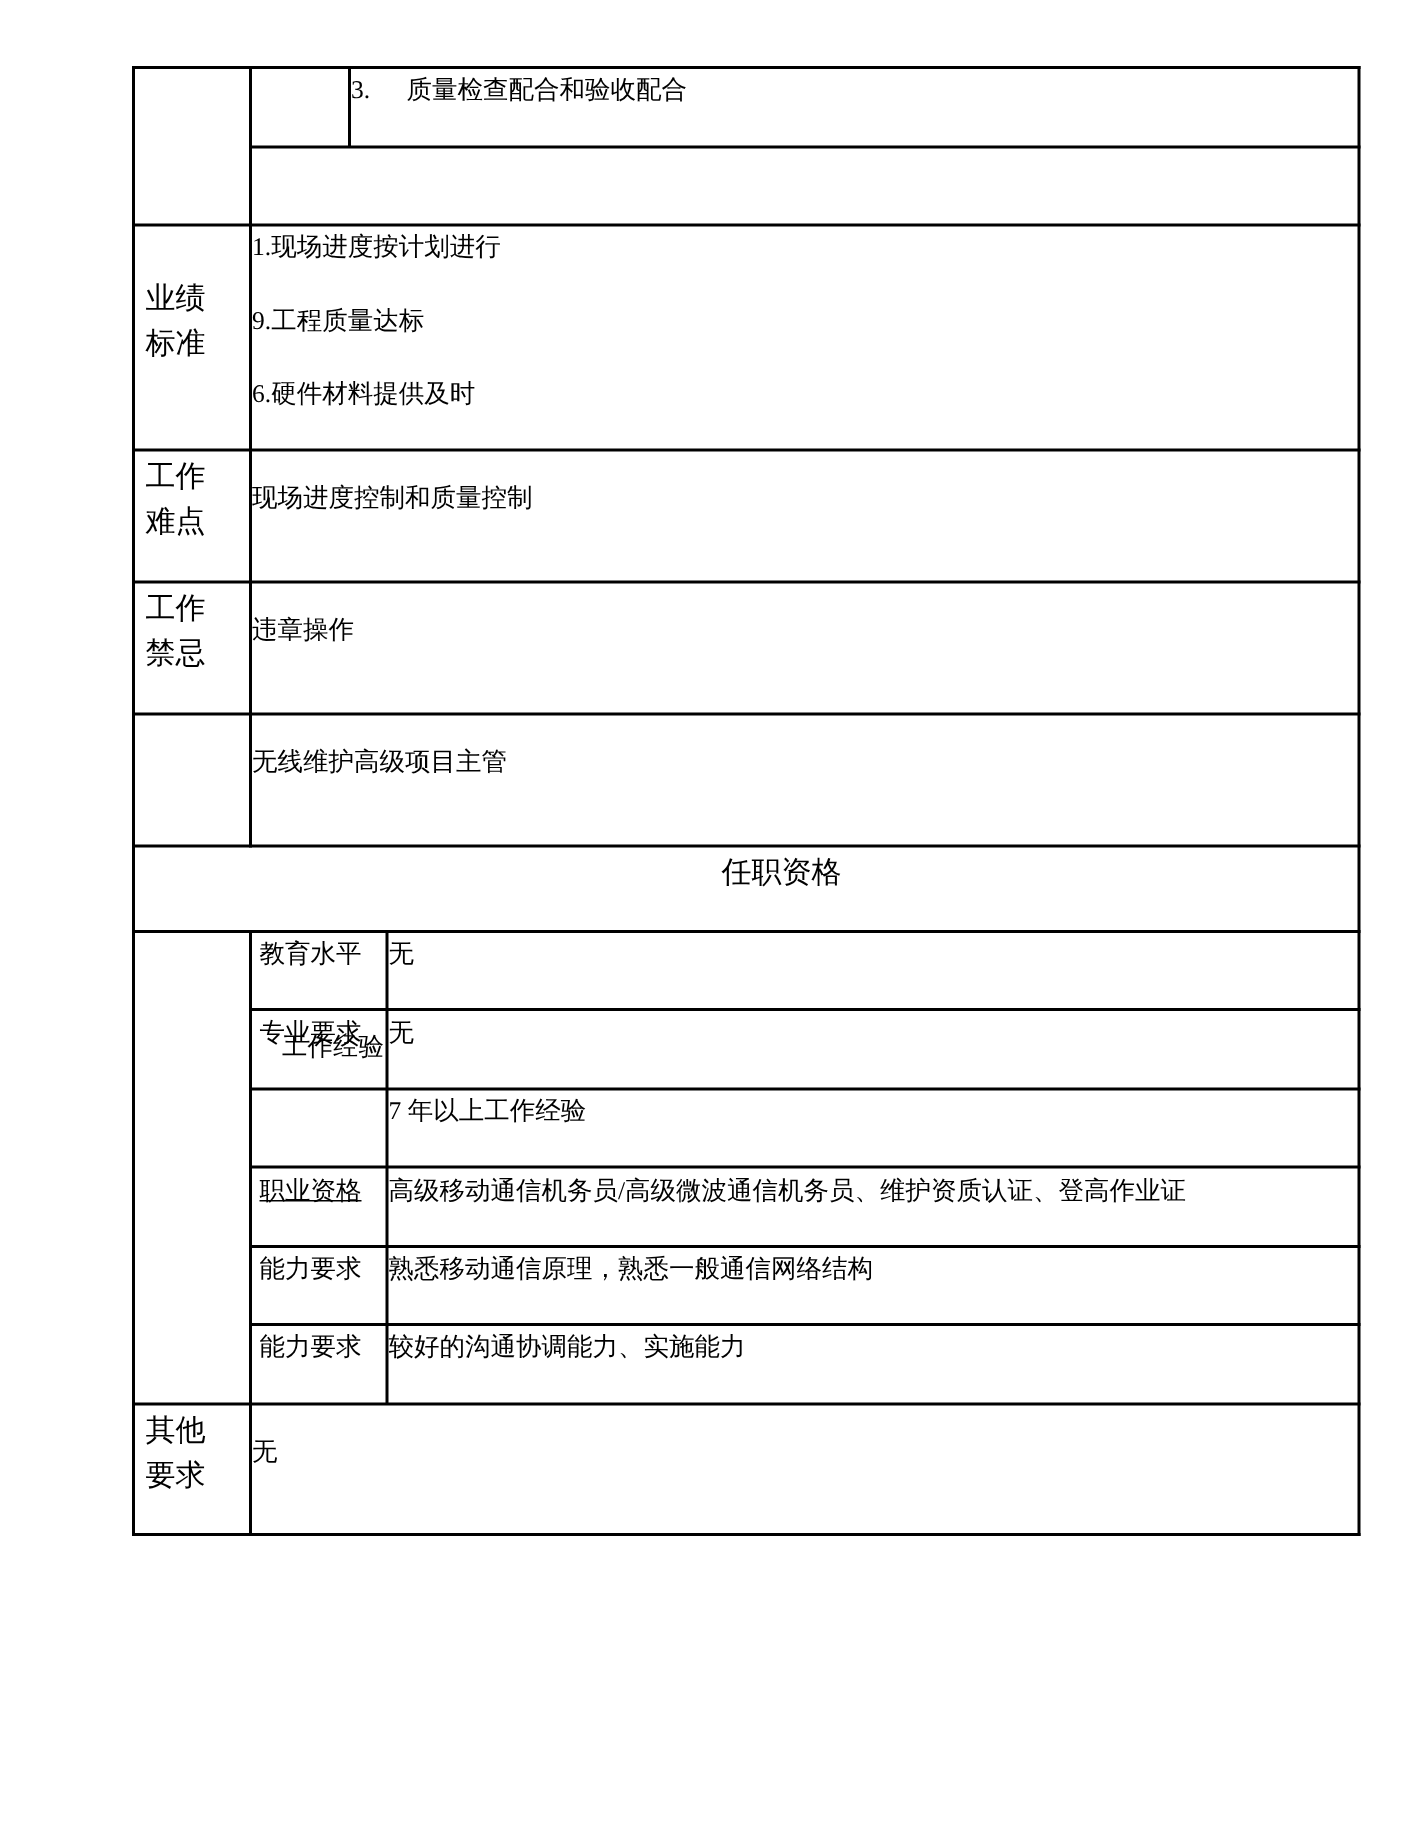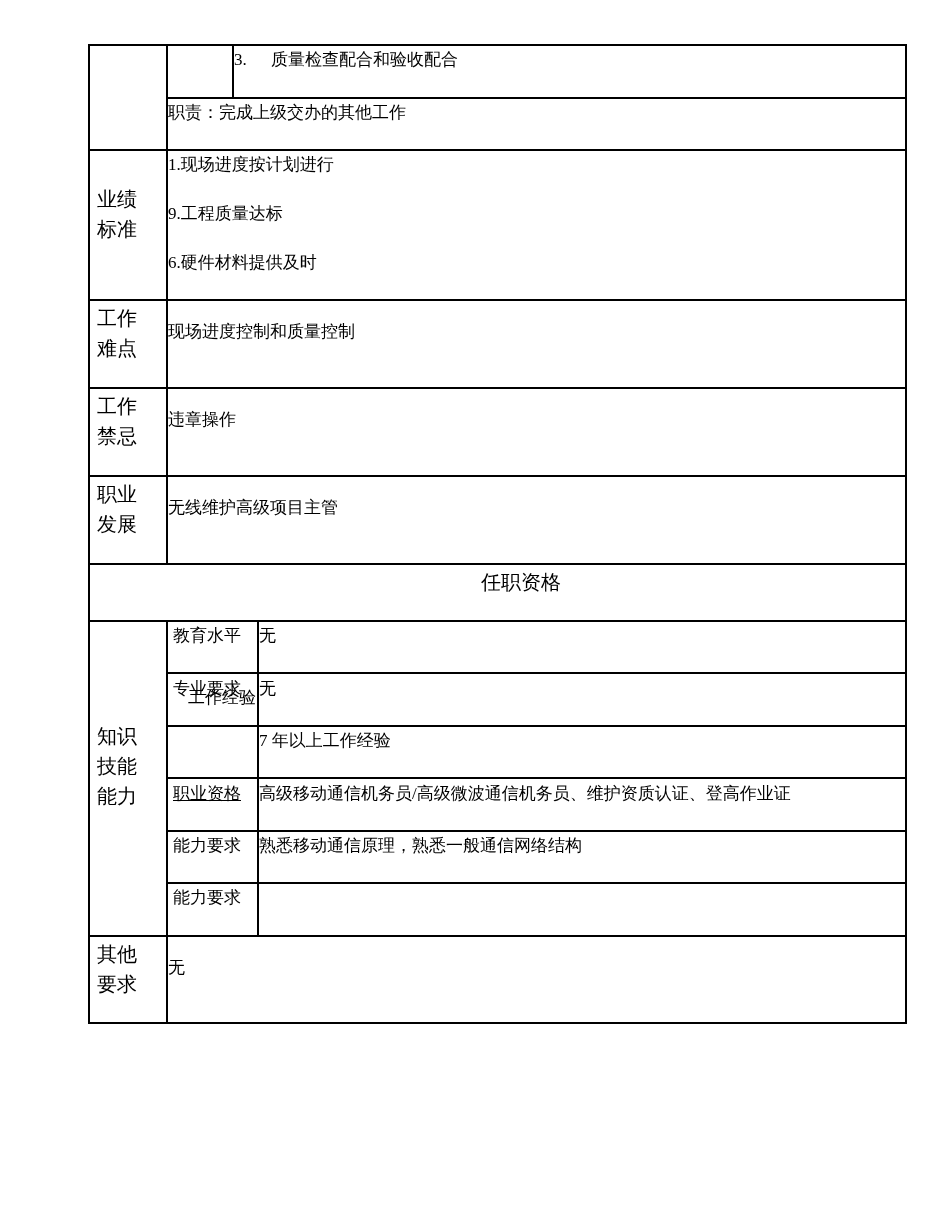--- a/index.html
+++ b/index.html
@@ -88,21 +88,20 @@
   <div class="line-h" style="left:166px; top:725px; width:741px;"></div>
   <div class="line-h" style="left:166px; top:777px; width:741px;"></div>
   <div class="line-h" style="left:166px; top:830px; width:741px;"></div>
   <div class="line-h" style="left:166px; top:882px; width:741px;"></div>
   <div class="line-h" style="left:88px; top:935px; width:819px;"></div>
   <div class="line-h" style="left:88px; top:1022px; width:819px;"></div>
 
   <span class="txt" style="left:234px; top:50px;">3.</span>
   <span class="txt" style="left:271px; top:50px;text-align:center;">质量检查配合和验收配合</span>
 
-  <span class="txt" style="left:168px; top:103px;">职责：完成上级交办的其他工作</span>
 
   <div class="label" style="top:184px;">
     <div>业绩</div>
     <div>标准</div>
   </div>
   <span class="txt" style="left:168px; top:155px;">1.现场进度按计划进行</span>
   <span class="txt" style="left:168px; top:204px;">9.工程质量达标</span>
   <span class="txt" style="left:168px; top:253px;">6.硬件材料提供及时</span>
 
   <div class="label" style="top:303px;">
@@ -110,50 +109,42 @@
     <div>难点</div>
   </div>
   <span class="txt" style="left:168px; top:322px;">现场进度控制和质量控制</span>
 
   <div class="label" style="top:391px;">
     <div>工作</div>
     <div>禁忌</div>
   </div>
   <span class="txt" style="left:168px; top:410px;">违章操作</span>
 
-  <div class="label" style="top:479px;">
-    <div>职业</div>
-    <div>发展</div>
-  </div>
   <span class="txt" style="left:168px; top:498px;">无线维护高级项目主管</span>
 
   <div class="section-title" style="top:570px;margin-left:24px;">任职资格</div>
 
-  <div class="label" style="top:721px;">
-    <div>知识</div>
-    <div>技能</div>
-    <div>能力</div>
-  </div>
 
   <span class="sublabel" style="top:626px;">教育水平</span>
   <span class="txt" style="left:259px; top:626px;">无</span>
 
   <span class="sublabel" style="top:679px;">专业要求</span>
   <span class="txt" style="left:259px; top:679px;">无</span>
 
   <span class="sublabel" style="top:688px;margin-left:15px;">工作经验</span>
   <span class="txt" style="left:259px; top:731px;">7 年以上工作经验</span>
 
   <span class="sublabel" style="top:784px;text-decoration:underline;">职业资格</span>
   <span class="txt" style="left:259px; top:784px;">高级移动通信机务员/高级微波通信机务员、维护资质认证、登高作业证</span>
 
   <span class="sublabel" style="top:836px;">能力要求</span>
   <span class="txt" style="left:259px; top:836px;">熟悉移动通信原理，熟悉一般通信网络结构</span>
 
   <span class="sublabel" style="top:888px;">能力要求</span>
+  <span class="txt" style="left:259px; top:888px;">较好的沟通协调能力、实施能力</span>
 
   <div class="label" style="top:939px;">
     <div>其他</div>
     <div>要求</div>
   </div>
   <span class="txt" style="left:168px; top:958px;">无</span>
 
 </div>
 
 </body></html>

